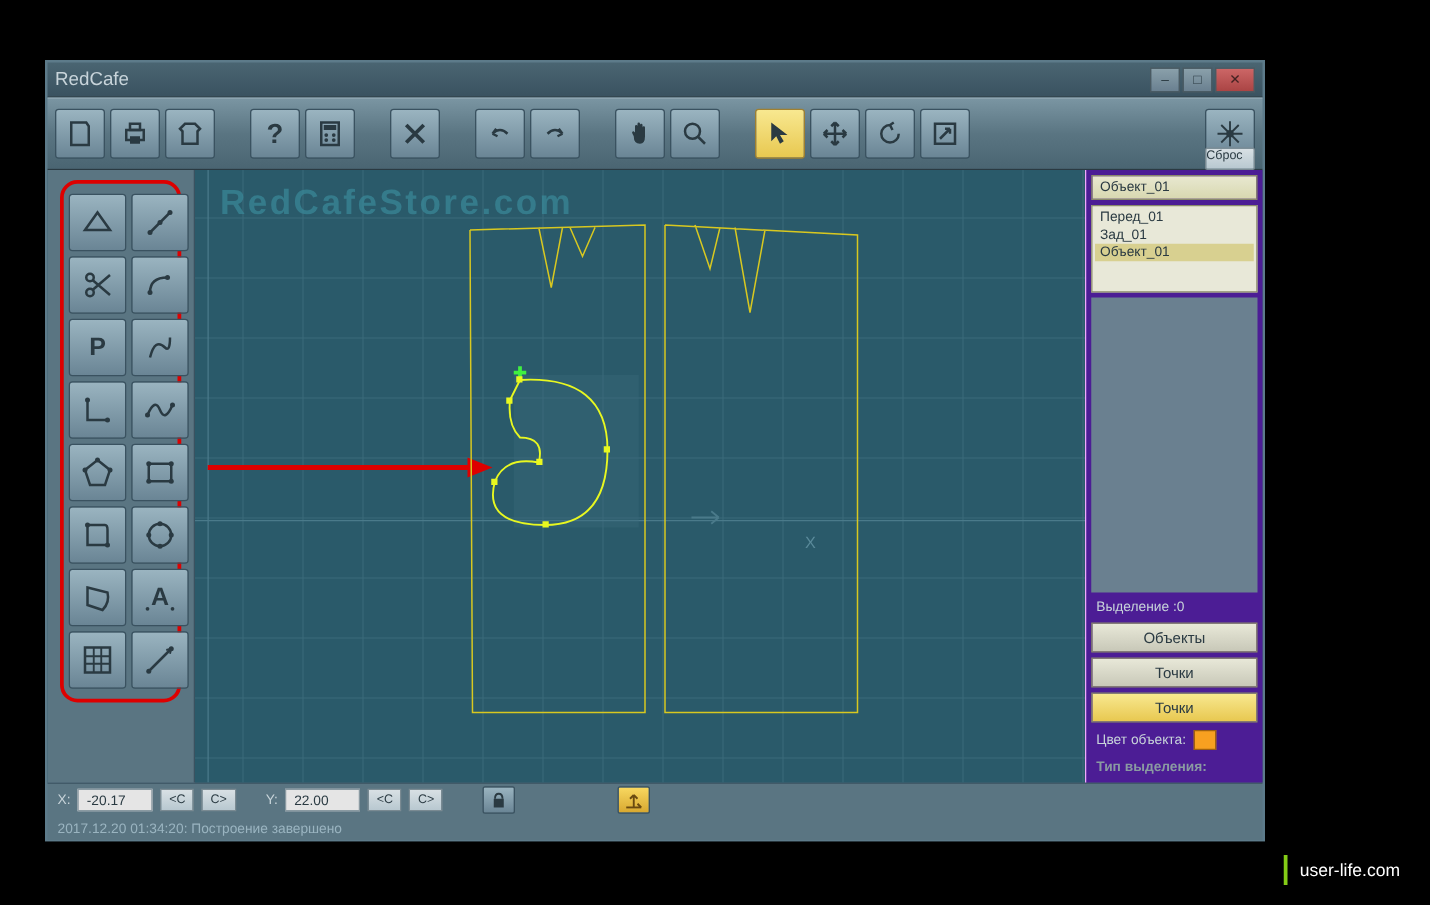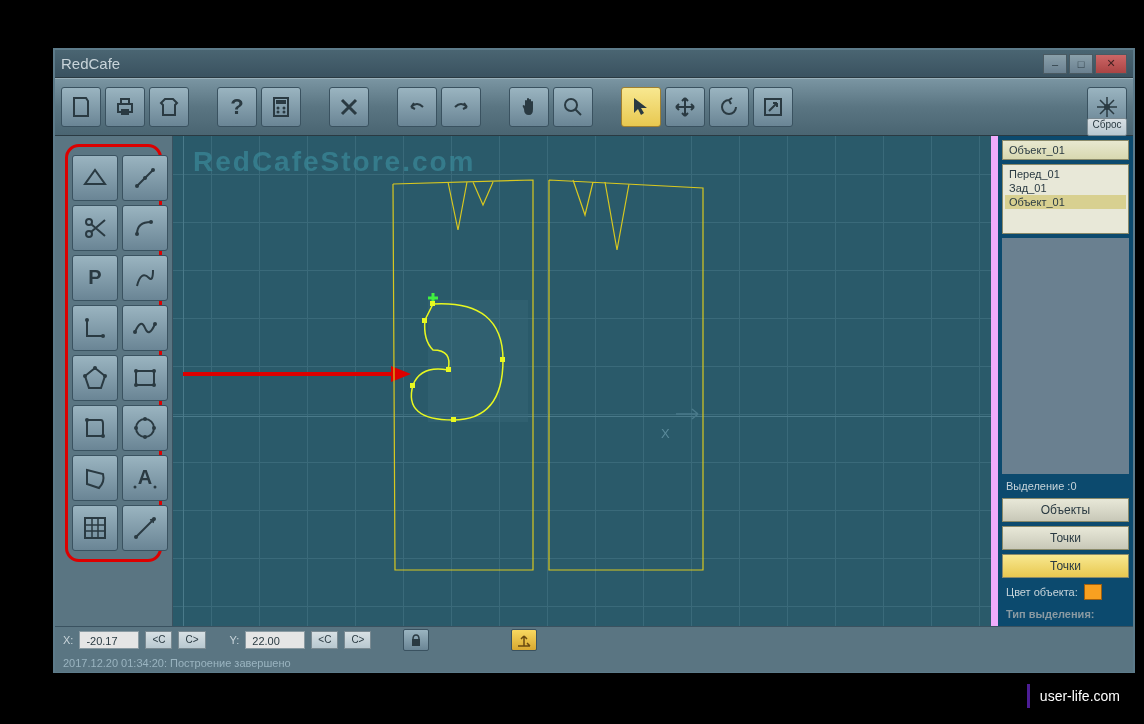--- a/index.html
+++ b/index.html
@@ -1,57 +1,57 @@
 <!DOCTYPE html>
 <html><head>
 <meta charset="utf-8">
 <style>
 * { margin: 0; padding: 0; box-sizing: border-box; font-family: Arial, sans-serif; }
 body { background: #000; width: 1144px; height: 724px; position: relative; overflow: hidden; }
-.outer-frame { position: absolute; left: 53px; top: 48px; width: 1082px; height: 625px; border: 2px solid #5d7b8a; background: #5d7b8a; box-shadow: 0 0 8px rgba(0,0,0,0.5); }
+.outer-frame { position: absolute; left: 36px; top: 48px; width: 976px; height: 625px; border: 2px solid #5d7b8a; background: #5d7b8a; box-shadow: 0 0 8px rgba(0,0,0,0.5); }
 .titlebar { height: 28px; background: linear-gradient(#4a6572, #3a5260); display: flex; align-items: center; padding: 0 6px; color: #c8d4da; font-size: 15px; border-bottom: 1px solid #2a3a42; }
 .titlebar-title { flex: 1; }
 .win-btn { width: 24px; height: 20px; margin-left: 2px; background: linear-gradient(#8aa0aa, #6a8090); border: 1px solid #4a5a62; display: flex; align-items: center; justify-content: center; font-size: 11px; color: #2a3a42; cursor: pointer; }
 .win-btn.close { background: linear-gradient(#c66, #a44); color: #422; width: 32px; }
 .toolbar { height: 58px; background: linear-gradient(#7a95a2, #5a7582 50%, #4a6572); border-top: 1px solid #9ab0ba; border-bottom: 1px solid #2a3a42; display: flex; align-items: center; padding: 0 6px; gap: 4px; }
 .tb-btn { width: 40px; height: 40px; background: linear-gradient(#9ab4c0, #6a8595); border: 1px solid #3a5260; border-radius: 3px; display: flex; align-items: center; justify-content: center; cursor: pointer; color: #2a3a42; }
 .tb-btn.active { background: linear-gradient(#f8e890, #e8c850); border-color: #a08030; }
 .tb-sep { width: 20px; }
-.tb-reset { width: 40px; height: 18px; font-size: 10px; background: linear-gradient(#d8e0e4, #b8c8d0); border: 1px solid #7a8a92; border-radius: 2px; align-self: flex-end; margin-bottom: 2px; margin-left: -42px; text-align: center; color: #2a3a42; cursor: pointer; }
+.tb-reset { width: 40px; height: 18px; font-size: 10px; background: linear-gradient(#d8e0e4, #b8c8d0); border: 1px solid #7a8a92; border-radius: 2px; align-self: flex-end; margin-bottom: 2px; margin-left: -42px; text-align: left; color: #2a3a42; cursor: pointer; }
 .main-area { display: flex; height: 490px; background: #2a5262; }
 .left-tools { width: 118px; background: #5a7582; padding: 8px 10px; border-right: 1px solid #3a5260; position: relative; }
 .tool-grid { display: grid; grid-template-columns: 46px 46px; gap: 4px; border: 3px solid #d00; border-radius: 14px; padding: 8px 4px; }
 .tool-btn { width: 46px; height: 46px; background: linear-gradient(#9ab4c0, #6a8595); border: 1px solid #3a5260; border-radius: 3px; display: flex; align-items: center; justify-content: center; cursor: pointer; }
 .canvas { flex: 1; background: #2a5a6a; position: relative; overflow: hidden; }
 .grid-bg { position: absolute; inset: 0; background-image: linear-gradient(#3a6a7a 1px, transparent 1px), linear-gradient(90deg, #3a6a7a 1px, transparent 1px); background-size: 48px 48px; background-position: -10px -10px; }
 .axis-x { position: absolute; left: 0; right: 0; top: 280px; height: 1px; background: #4a7a8a; }
 .axis-y { position: absolute; top: 0; bottom: 0; left: 10px; width: 1px; background: #4a7a8a; }
 .axis-label { position: absolute; color: #5a8a9a; font-size: 13px; }
 .watermark { position: absolute; left: 20px; top: 10px; color: #3a8a9a; font-size: 28px; font-weight: bold; letter-spacing: 2px; opacity: 0.7; }
 .arrow-anno { position: absolute; }
-.right-panel { width: 142px; background: #0c4a6e; border-left: 7px solid #f0abfc; display: flex; flex-direction: column; padding: 4px; gap: 4px; font-size: 11px; color: #2a3a42; }
+.right-panel { width: 142px; background: #4c1d95; border-left: 1px solid #f0abfc; display: flex; flex-direction: column; padding: 4px; gap: 4px; font-size: 11px; color: #2a3a42; }
 .obj-label { background: linear-gradient(#e8e8d0, #d8d8b0); border: 1px solid #8a8a6a; padding: 3px 6px; }
 .list-box { background: #e8e8d8; border: 1px solid #8a8a6a; min-height: 70px; padding: 2px; }
 .list-item { padding: 1px 4px; cursor: pointer; }
 .list-item.sel { background: #d8d090; }
 .panel-spacer { flex: 1; background: #6a8090; }
 .sel-text { color: #c8d4da; font-size: 11px; padding: 2px 4px; display: flex; }
 .panel-btn { background: linear-gradient(#e8e8d8, #c8c8b8); border: 1px solid #8a8a6a; padding: 4px; text-align: center; cursor: pointer; font-size: 12px; }
 .panel-btn.active { background: linear-gradient(#f8e890, #e8c850); }
 .color-row { display: flex; align-items: center; gap: 6px; padding: 2px 4px; color: #c8d4da; font-size: 11px; }
 .color-swatch { width: 18px; height: 16px; background: #f8a020; border: 1px solid #a06010; cursor: pointer; }
 .status { height: 46px; background: #5a7582; border-top: 1px solid #3a5260; }
 .status-row1 { height: 26px; display: flex; align-items: center; padding: 0 8px; gap: 6px; color: #c8d4da; font-size: 11px; }
 .coord-box { background: #e5e5e5; color: #2a3a42; border: 1px solid #8a9aa2; padding: 2px 6px; min-width: 60px; height: 18px; line-height: 14px; }
 .small-btn { background: linear-gradient(#d8e0e4, #b8c8d0); border: 1px solid #7a8a92; padding: 2px 6px; height: 18px; font-size: 10px; cursor: pointer; color: #2a3a42; }
 .icon-btn { width: 26px; height: 22px; background: linear-gradient(#9ab4c0, #6a8595); border: 1px solid #3a5260; border-radius: 2px; display: flex; align-items: center; justify-content: center; cursor: pointer; }
 .icon-btn.gold { background: linear-gradient(#f8d860, #d8a830); }
 .status-row2 { height: 20px; padding: 0 8px; color: #9ab4c0; font-size: 11px; display: flex; align-items: center; }
 .type-sel { color: #8a9aa2; font-size: 11px; padding: 2px 4px; font-weight: bold; }
-.footer-tag { position: absolute; right: 14px; bottom: 16px; background: #000; color: #fff; font-size: 14px; padding: 4px 10px; border-left: 3px solid #4c1d95; font-family: Arial; }
+.footer-tag { position: absolute; right: 14px; bottom: 16px; background: #000; color: #fff; font-size: 14px; padding: 4px 10px; border-left: 3px solid #84cc16; font-family: Arial; }
 svg { display: block; }
 </style>
 </head>
 <body>
 
 <div class="outer-frame">
   <div class="titlebar">
     <span class="titlebar-title">RedCafe</span>
     <div class="win-btn">–</div>
     <div class="win-btn">□</div>

